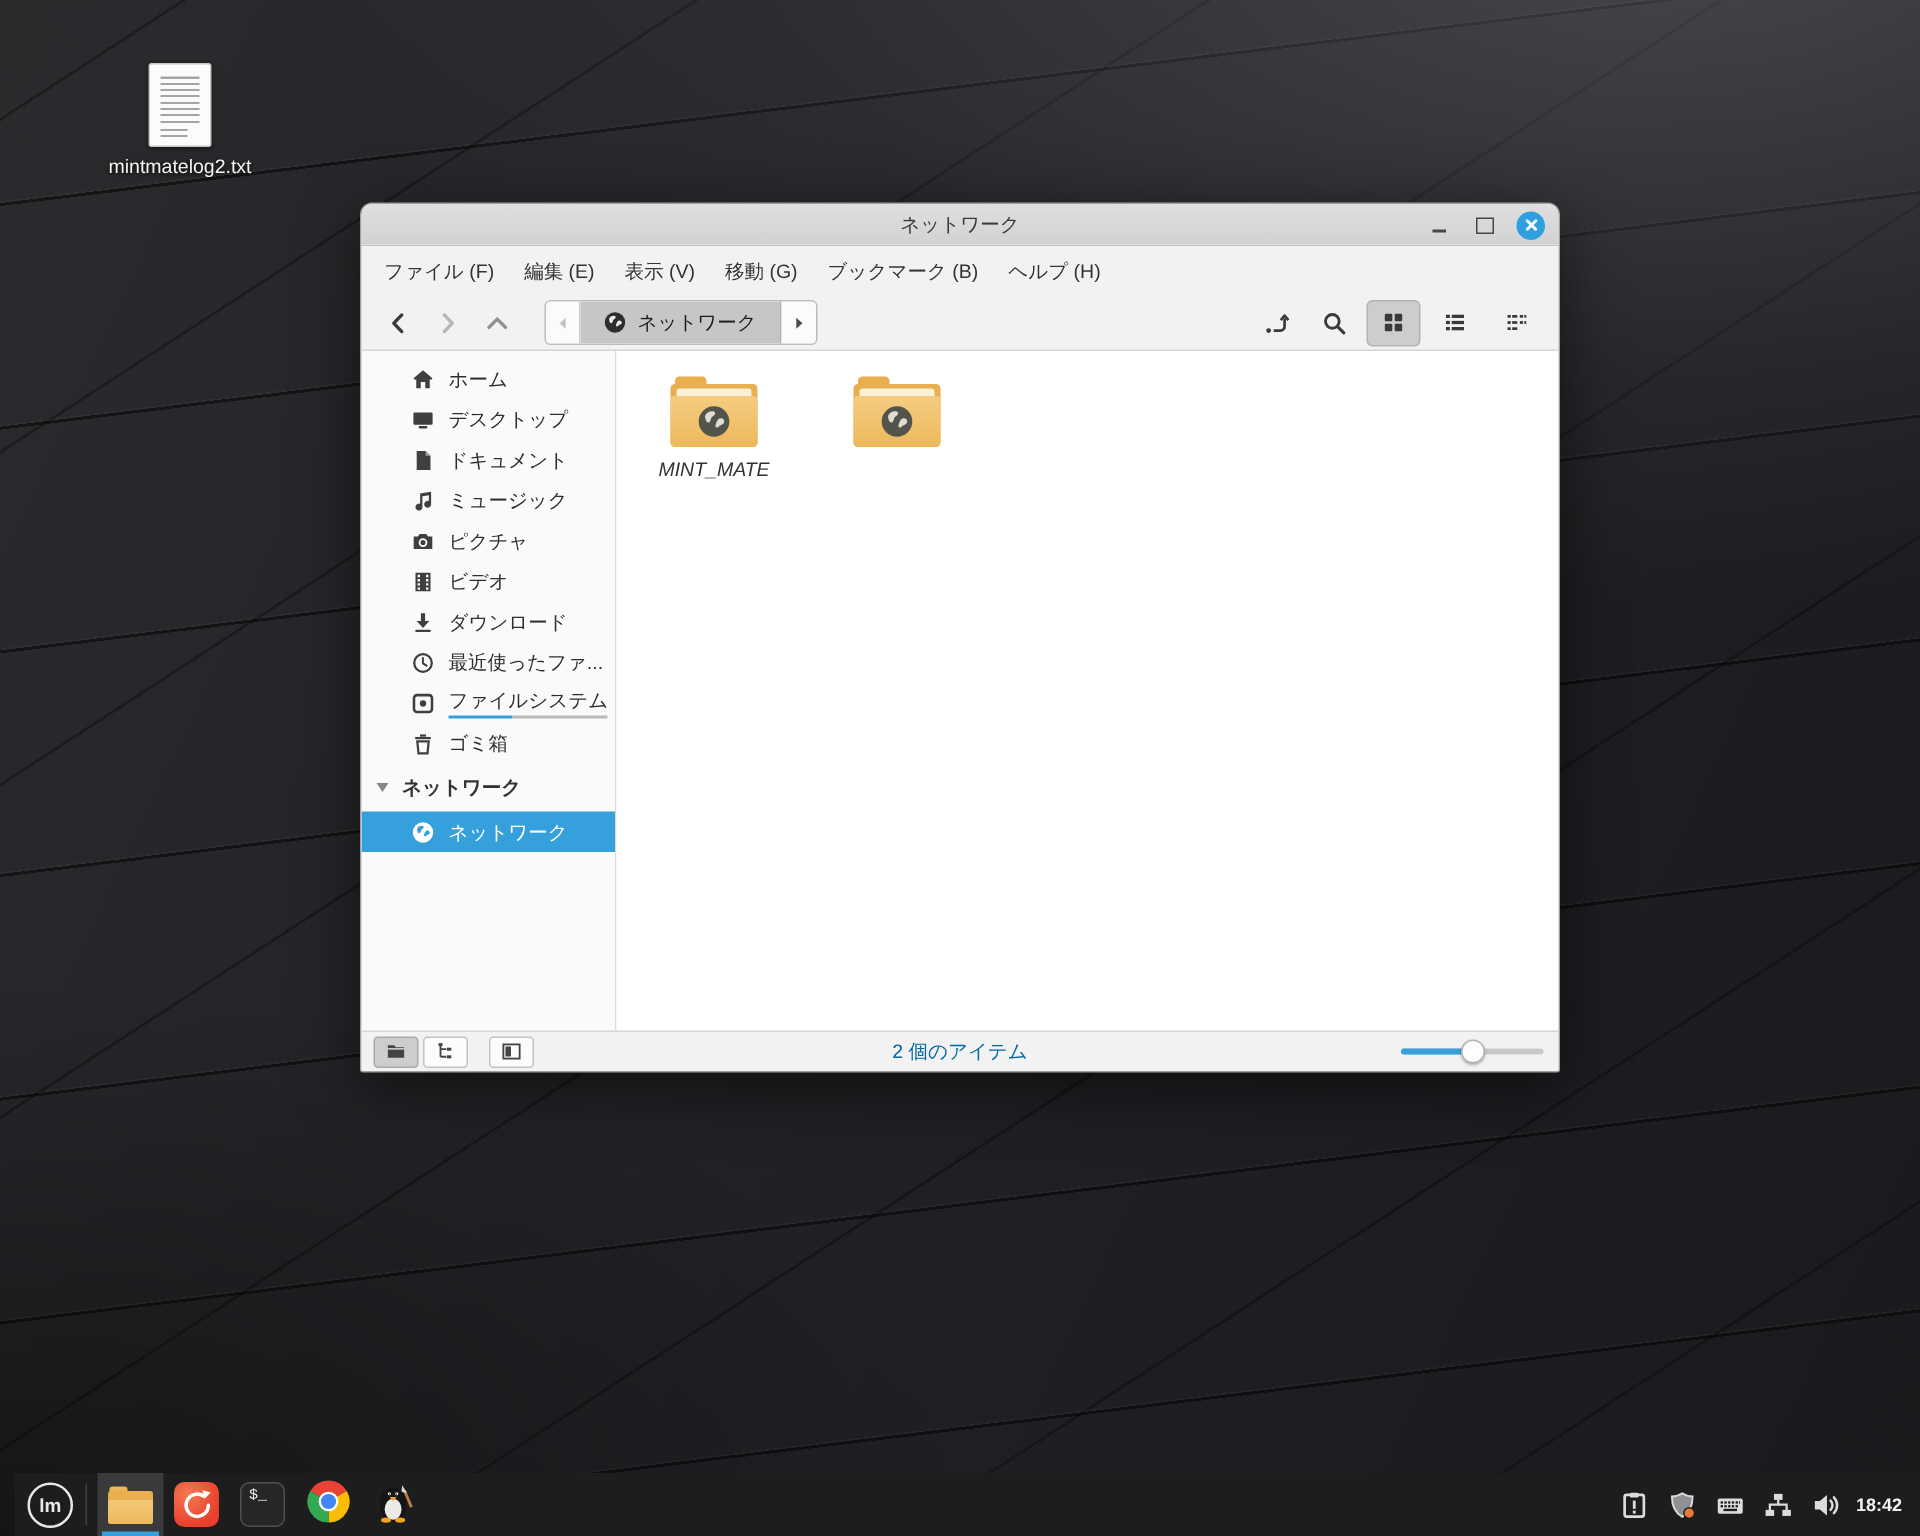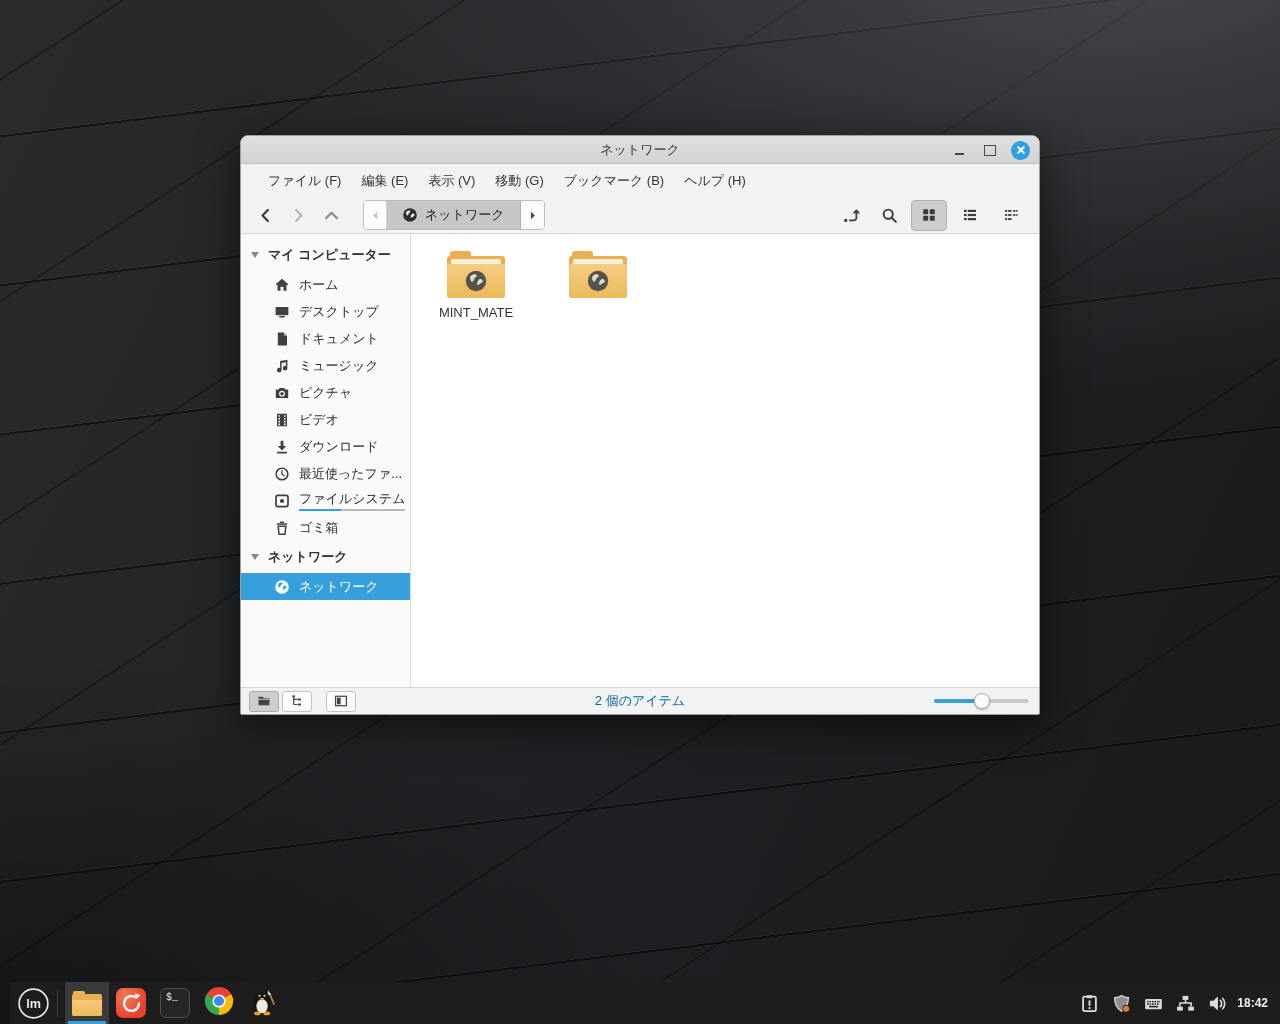--- a/index.html
+++ b/index.html
@@ -37,21 +37,21 @@
   .controls { position:absolute; right:9px; top:0; height:28px; display:flex; align-items:center; gap:13px; }
   .ctl { width:17px; height:17px; display:flex; align-items:center; justify-content:center; }
   .ctl-min::before { content:""; width:9px; height:2px; background:#474747; margin-top:8px; }
   .ctl-max::before { content:""; width:10px; height:9px; border:1.5px solid #474747; }
   .ctl-close { width:19px; height:19px; border-radius:50%; background:#2f9fe0; position:relative; }
   .ctl-close::before,.ctl-close::after { content:""; position:absolute; left:4.5px; top:8.6px; width:10px;
     height:1.9px; background:#fff; border-radius:1px; }
   .ctl-close::before { transform:rotate(45deg); }
   .ctl-close::after  { transform:rotate(-45deg); }
 
-  .menubar { height:33px; flex:none; display:flex; align-items:center; background:#f2f2f2; padding-left:17px; }
+  .menubar { height:33px; flex:none; display:flex; align-items:center; background:#f2f2f2; padding-left:5px; }
   .menu-item { padding:0 10px; font-size:13px; color:#333; }
 
   .toolbar { height:37px; flex:none; display:flex; align-items:center; background:#f2f2f2;
     border-bottom:1px solid #d5d5d5; padding:0 10px 0 8px; }
   .nav-btn { width:33px; height:32px; border:none; background:transparent; color:#3c3c3c;
     display:flex; align-items:center; justify-content:center; }
   .nav-btn svg { width:17px; height:17px; }
   .nav-btn.disabled { color:#b7b7b7; }
   .nav-btn.dim { color:#8f8f8f; }
 
@@ -90,21 +90,21 @@
   .sb-icon { width:16px; height:16px; color:#3f3f3f; display:flex; flex:none; }
   .sb-icon svg { width:16px; height:16px; }
   .sb-item.selected { background:#35a0db; color:#fff; }
   .sb-item.selected .sb-icon { color:#fff; --land:#35a0db; }
   .sb-label { position:relative; }
   .sb-label.usage::after { content:""; display:block; height:2px; margin-top:1px;
     background:linear-gradient(to right,#35a0db var(--usage,40%), #b9b9b9 var(--usage,40%)); }
 
   
   .mainview { flex:1; background:#fff; padding:14px 0 0 6px; display:flex; align-items:flex-start; }
-  .file-item { width:118px; margin-right:4px; display:flex; flex-direction:column; align-items:center; }
+  .file-item { width:118px; margin-right:4px; display:flex; flex-direction:column; align-items:center;font-style:italic; }
   .folder-icon { width:58px; height:47px; position:relative; margin-top:3px; }
   .f-tab  { position:absolute; left:3px; top:0; width:21px; height:10px; background:#e9ae4e; border-radius:3px 3px 0 0; }
   .f-back { position:absolute; left:0; right:0; top:5px; bottom:0; background:#e9b052; border-radius:3px; }
   .f-paper{ position:absolute; left:4px; right:4px; top:8px; height:8px; background:#f9f0d6; border-radius:2px 2px 0 0; }
   .f-front{ position:absolute; left:0; right:0; top:13px; bottom:0; background:linear-gradient(#f4cc82,#ecb95a); border-radius:3px; }
   .f-emblem { position:absolute; left:17px; top:18px; width:24px; height:24px; color:#54544a; --land:#ddddd3; }
   .f-emblem svg { width:24px; height:24px; }
   .file-label { margin-top:7px; font-size:13px; color:#333; text-align:center; max-width:100px;
     line-height:1.3; overflow-wrap:break-word; }
   .file-label.focused { border:1px dotted #979797; padding:1px 3px; }
@@ -156,20 +156,24 @@
   .tray { margin-left:auto; display:flex; align-items:center; gap:13px; padding-right:8px; }
   .tray-icon { width:19px; height:19px; color:#dcdcdc; display:flex; }
   .tray-icon svg { width:19px; height:19px; }
   .clock { font-size:12px; font-weight:bold; color:#f2f2f2; margin:0 12px 0 2px; }
 </style>
 </head>
 <body>
 
 <div class="desktop">
 
+  <div class="desktop-icon">
+    <div class="txt-icon"></div>
+    <div class="desktop-icon-label">mintmatelog2.txt</div>
+  </div>
 
   <div class="window">
     <div class="titlebar">
       <div class="title">ネットワーク</div>
       <div class="controls">
         <div class="ctl ctl-min"></div>
         <div class="ctl ctl-max"></div>
         <div class="ctl-close"></div>
       </div>
     </div>
@@ -267,24 +271,20 @@
               <rect x="13.2" y="3" width="1.3" height="1.8"></rect>
               <rect x="10.2" y="7.1" width="2.2" height="1.8"></rect>
               <rect x="13.2" y="7.1" width="1.3" height="1.8"></rect>
             </svg>
         </button>
       </div>
     </div>
 
     <div class="content">
       <div class="sidebar" id="sidebar">
-          <div class="sb-header">
-            <span class="tri"></span>
-            <span>マイ コンピューター</span>
-          </div>
           <div class="sb-item">
             <span class="sb-icon">
               <svg viewBox="0 0 16 16">
                 <path d="M8 1.8 14.3 7.2 13.4 8.3 12.5 7.6 V13.8 H9.5 V9.7 H6.5 V13.8 H3.5 V7.6 L2.6 8.3 1.7 7.2 Z" fill="currentColor"></path>
               </svg>
             </span>
             <span class="sb-label"><span>ホーム</span></span>
           </div>
           <div class="sb-item">
             <span class="sb-icon">

